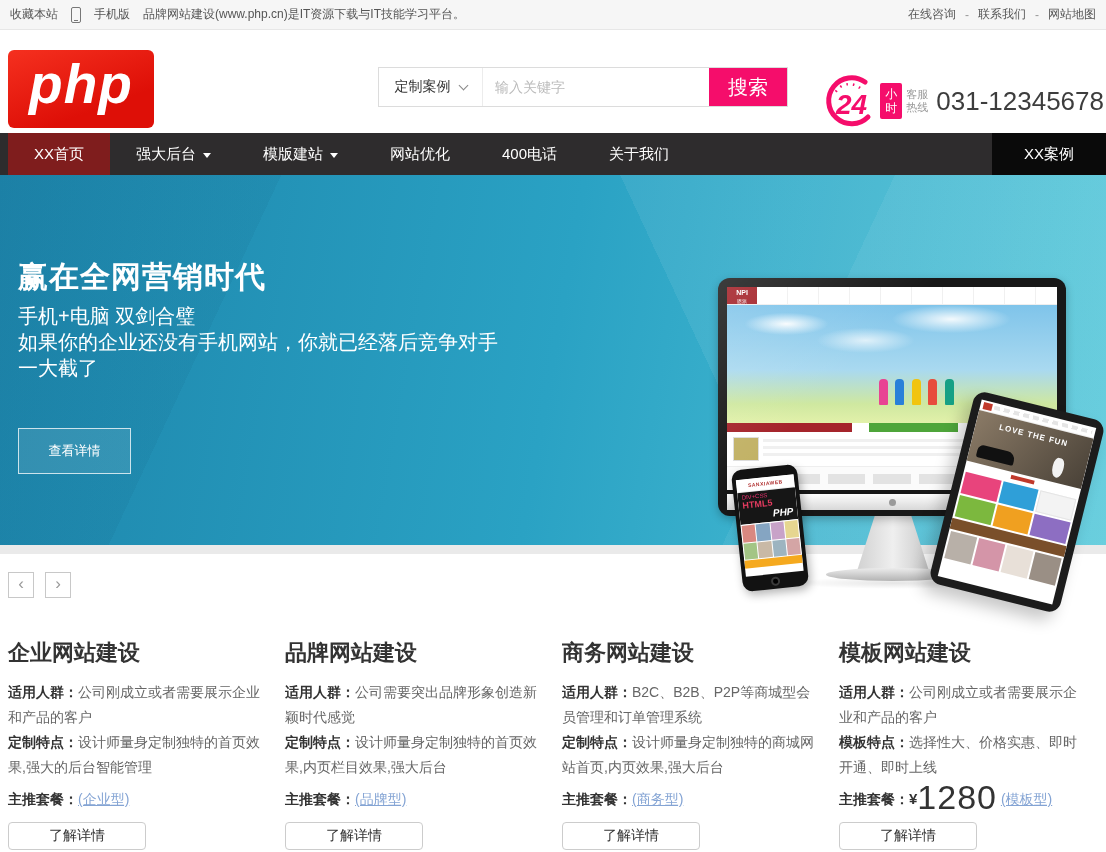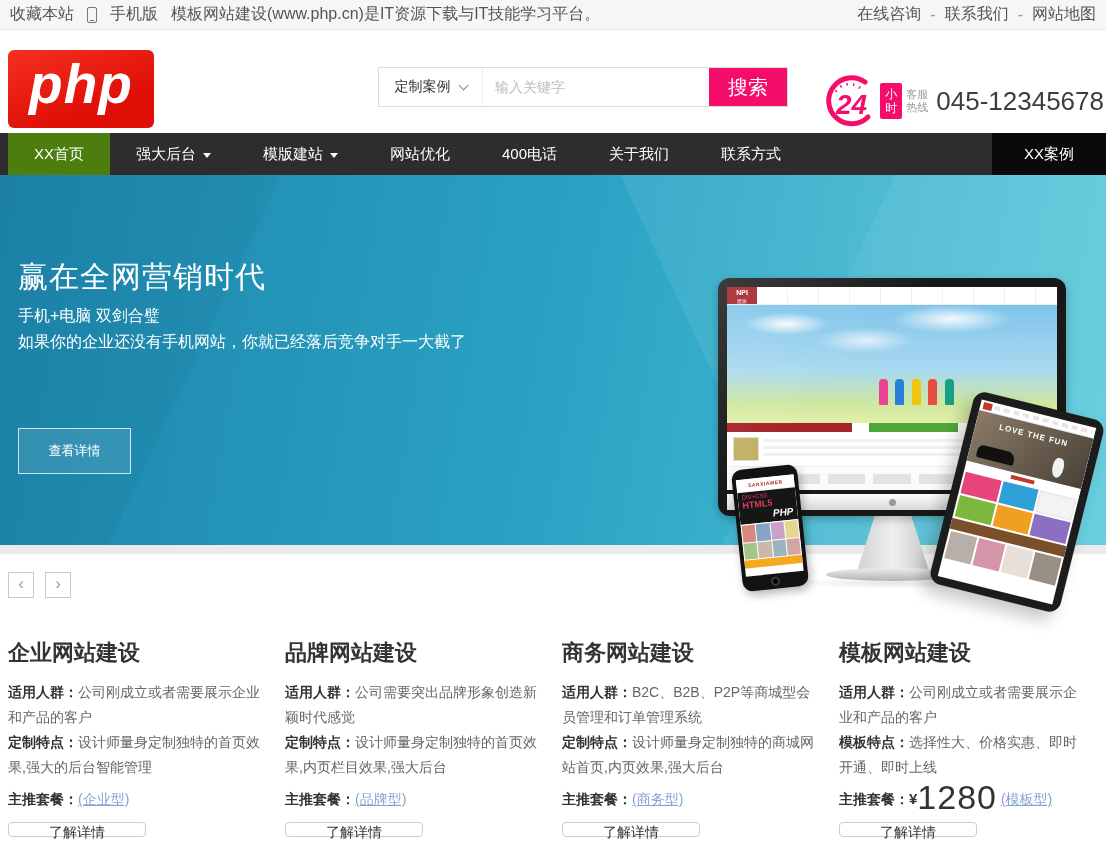--- a/index.html
+++ b/index.html
@@ -4,21 +4,21 @@
 <style>
   * { box-sizing: border-box; }
   body {
     width: 1106px; height: 852px; margin: 0; position: relative;
     font-family: "Liberation Sans", "DejaVu Sans", sans-serif;
     background: #fff; overflow: hidden;
   }
   
   .topbar {
     height: 30px; background: #f6f6f6; border-bottom: 1px solid #e7e7e7;
-    display: flex; align-items: center; padding: 0 10px; font-size: 16px; color: #555;
+    display: flex; align-items: center; padding: 0 10px; font-size: 12px; color: #555;
   }
   .topbar-left { display: flex; align-items: center; gap: 13px; }
   .mi { width: 10px; height: 16px; border: 1px solid #777; border-radius: 2px; position: relative; display: inline-block; }
   .mi::after { content: ""; position: absolute; bottom: 1px; left: 50%; transform: translateX(-50%); width: 4px; height: 1px; background: #777; }
   .topbar-right { margin-left: auto; display: flex; align-items: center; gap: 9px; }
   .topbar a, .tb-link { color: #555; cursor: pointer; text-decoration: none; }
   .tb-sep { color: #999; }
   
   .header { height: 103px; position: relative; background: #fff; }
   .logo {
@@ -37,33 +37,33 @@
   .search-input::placeholder { color: #bbb; }
   .search-btn { width: 78px; background: #f50d6b; color: #fff; font-size: 20px; border: none; cursor: pointer; }
   .hotline { position: absolute; right: 2px; top: 42px; display: flex; align-items: center; height: 58px; }
   .badge24 { position: relative; width: 56px; height: 56px; }
   .hbox { width: 22px; height: 36px; background: #f50d6b; color: #fff; border-radius: 2px; display: flex; flex-direction: column; align-items: center; justify-content: center; font-size: 12px; line-height: 14px; margin-left: 1px; }
   .hlabel { display: flex; flex-direction: column; font-size: 11px; color: #999; line-height: 13px; margin-left: 4px; }
   .phone-number { font-size: 26px; color: #3d3d3d; margin-left: 8px; }
   
   .nav { height: 42px; background: #2e2c2d; display: flex; align-items: stretch; font-size: 15px; color: #fff; padding-left: 8px; }
   .nav-item { display: flex; align-items: center; padding: 0 26px; gap: 7px; cursor: pointer; white-space: nowrap; }
-  .nav-item.active { background: #4d7c0f; justify-content: center; }
+  .nav-item.active { background: #7f1d1d; justify-content: center; }
   .caret { width: 0; height: 0; border-left: 4px solid transparent; border-right: 4px solid transparent; border-top: 5px solid #fff; margin-top: 2px; }
   .nav-case { margin-left: auto; background: #0a0a0a; display: flex; align-items: center; padding: 0 32px; cursor: pointer; }
   
   .hero { position: relative; height: 370px; z-index: 2;
     background: linear-gradient(100deg, #1d85ab 0%, #2aa2c4 50%, #55c8da 100%); }
   .hero::before { content: ""; position: absolute; inset: 0; overflow: hidden; pointer-events: none;
     background:
       linear-gradient(65deg, transparent 62%, rgba(255,255,255,0.07) 62%),
       linear-gradient(115deg, rgba(0,40,70,0.05) 22%, transparent 22%),
       linear-gradient(115deg, transparent 70%, rgba(255,255,255,0.06) 70%); }
-  .hero-title { position: absolute; left: 18px; top: 82px; font-size: 30px; font-weight: normal; color: #fff; letter-spacing: 1px; }
-  .hero-sub { position: absolute; left: 18px; top: 128px; width: 492px; font-size: 16px; color: #fff; line-height: 26px; }
+  .hero-title { position: absolute; left: 18px; top: 82px; font-size: 30px; font-weight: bold; color: #fff; letter-spacing: 1px; }
+  .hero-sub { position: absolute; left: 18px; top: 128px; width: 492px; font-size: 20px; color: #fff; line-height: 26px; }
   .hero-cta { position: absolute; left: 18px; top: 253px; width: 113px; height: 46px;
     border: 1px solid rgba(255,255,255,0.75); background: rgba(255,255,255,0.10);
     color: #fff; font-size: 13px; cursor: pointer; }
   
   .monitor { position: absolute; left: 718px; top: 103px; width: 348px; height: 238px; background: #181818; border-radius: 12px; z-index: 3; box-shadow: 0 3px 8px rgba(0,0,0,0.25); }
   .monitor::after { content:""; position:absolute; inset:0; border-radius:12px; background: linear-gradient(135deg, rgba(255,255,255,0.16), rgba(255,255,255,0) 38%); pointer-events:none; }
   .m-screen { position: absolute; left: 9px; right: 9px; top: 9px; bottom: 26px; background: #fff; overflow: hidden; }
   .m-head { height: 18px; display: flex; align-items: stretch; border-bottom: 1px solid #eee; }
   .m-npi { width: 30px; background: #a21d24; color: #fff; font-size: 7px; font-weight: bold; text-align: center; line-height: 9px; padding-top: 1px; }
   .m-npi small { display: block; font-size: 5px; font-weight: normal; }
@@ -131,31 +131,31 @@
   .services { display: flex; padding: 40px 8px 0; }
   .svc { width: 277px; padding-right: 18px; }
   .svc:last-child { width: 244px; padding-right: 0; }
   .svc-title { font-size: 22px; font-weight: bold; color: #333; margin: 0 0 12px; }
   .svc-row { font-size: 14px; line-height: 25px; color: #666; margin: 0; }
   .svc-label { font-weight: bold; color: #333; }
   .svc-package { font-size: 14px; line-height: 26px; color: #666; margin-top: 2px; }
   .svc-link { color: #84a4d4; text-decoration: underline; cursor: pointer; }
   .price-cur { font-size: 15px; color: #333; font-weight: bold; }
   .price-amt { font-size: 34px; color: #333; letter-spacing: 1px; vertical-align: -5px; line-height: 30px; }
-  .svc-btn { margin-top: 10px; width: 138px; height: 15px; background: #fff; border: 1px solid #ccc; border-radius: 4px; font-size: 14px; color: #333; cursor: pointer; }
+  .svc-btn { margin-top: 10px; width: 138px; height: 28px; background: #fff; border: 1px solid #ccc; border-radius: 4px; font-size: 14px; color: #333; cursor: pointer; }
 </style>
 </head>
 <body>
 
 <div class="topbar">
   <div class="topbar-left">
     <span class="tb-link">收藏本站</span>
     <span class="mi"></span>
     <span class="tb-link">手机版</span>
-    <span>模板网站建设(www.php.cn)是IT资源下载与IT技能学习平台。</span>
+    <span>品牌网站建设(www.php.cn)是IT资源下载与IT技能学习平台。</span>
   </div>
   <div class="topbar-right">
     <span class="tb-link">在线咨询</span>
     <span class="tb-sep">-</span>
     <span class="tb-link">联系我们</span>
     <span class="tb-sep">-</span>
     <span class="tb-link">网站地图</span>
   </div>
 </div>
 
@@ -180,21 +180,21 @@
       </svg>
     </div>
     <div class="hbox">
       <span>小</span>
       <span>时</span>
     </div>
     <div class="hlabel">
       <span>客服</span>
       <span>热线</span>
     </div>
-    <div class="phone-number">045-12345678</div>
+    <div class="phone-number">031-12345678</div>
   </div>
 </div>
 
 <div class="nav">
   <div class="nav-item active">
       <span>XX首页</span>
     </div>
   <div class="nav-item">
       <span>强大后台</span>
       <span class="caret"></span>
@@ -204,23 +204,20 @@
       <span class="caret"></span>
     </div>
   <div class="nav-item">
       <span>网站优化</span>
     </div>
   <div class="nav-item">
       <span>400电话</span>
     </div>
   <div class="nav-item">
       <span>关于我们</span>
-    </div>
-  <div class="nav-item">
-      <span>联系方式</span>
     </div>
   <div class="nav-case">
       <span>XX案例</span>
     </div>
 </div>
 
 <div class="hero">
   <div class="hero-title">赢在全网营销时代</div>
   <div class="hero-sub">
     <div>手机+电脑 双剑合璧</div>

